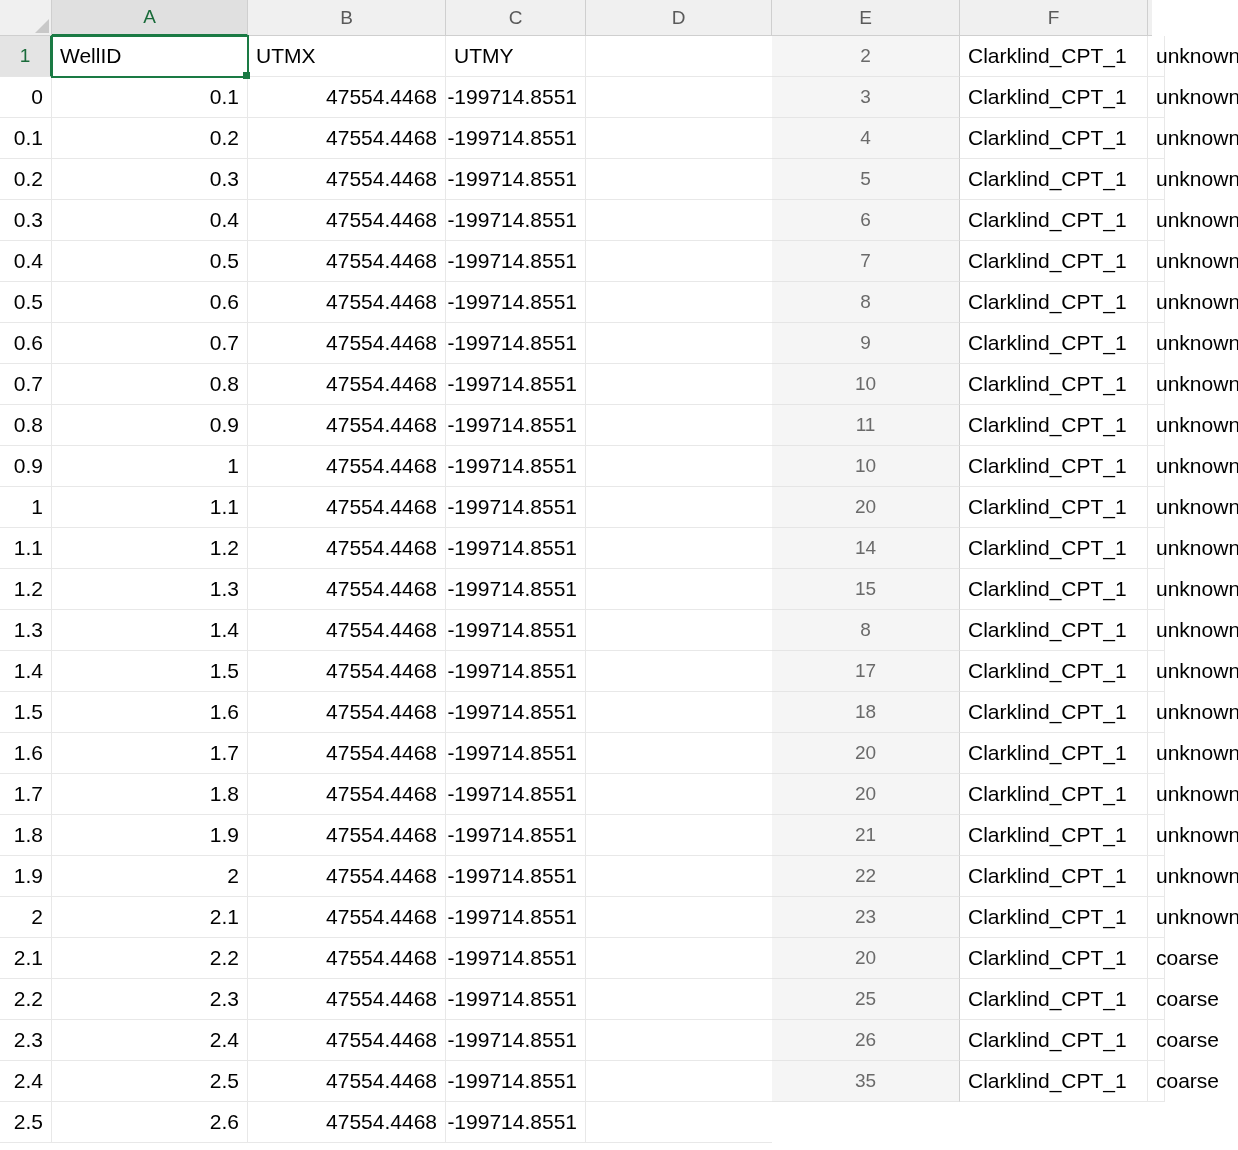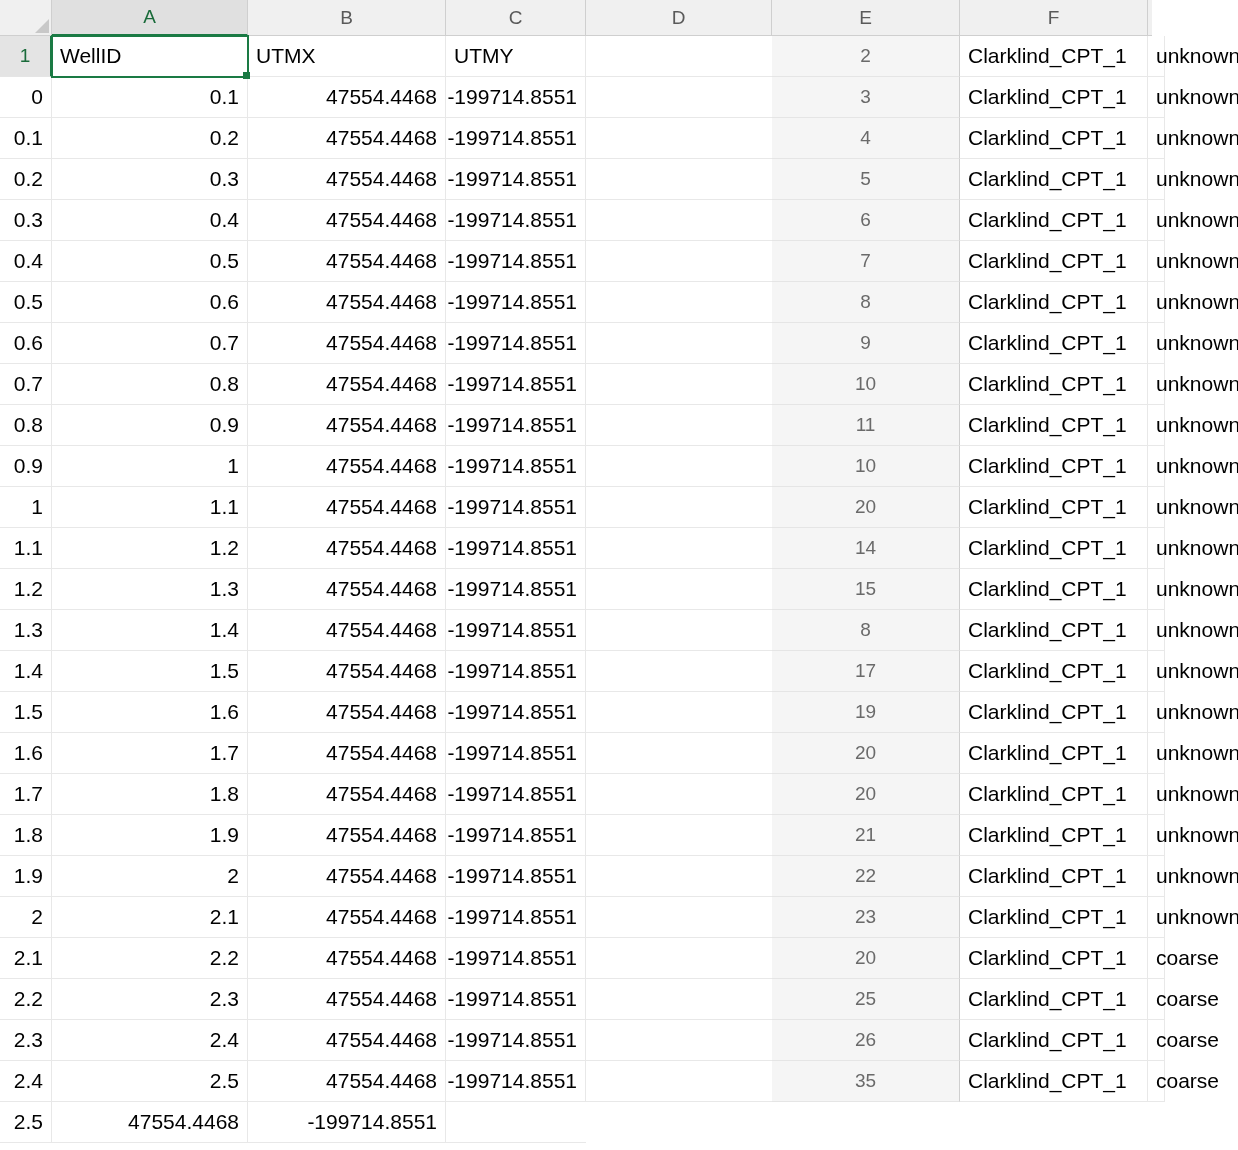--- a/index.html
+++ b/index.html
@@ -233,21 +233,21 @@
     <div class="cell num">-199714.8551</div>
     <div class="stub"></div>
     <div class="rowhdr">17</div>
     <div class="cell">Clarklind_CPT_1</div>
     <div class="cell">unknown</div>
     <div class="cell num">1.5</div>
     <div class="cell num">1.6</div>
     <div class="cell num">47554.4468</div>
     <div class="cell num">-199714.8551</div>
     <div class="stub"></div>
-    <div class="rowhdr">19</div>
+    <div class="rowhdr">18</div>
     <div class="cell">Clarklind_CPT_1</div>
     <div class="cell">unknown</div>
     <div class="cell num">1.6</div>
     <div class="cell num">1.7</div>
     <div class="cell num">47554.4468</div>
     <div class="cell num">-199714.8551</div>
     <div class="stub"></div>
     <div class="rowhdr">20</div>
     <div class="cell">Clarklind_CPT_1</div>
     <div class="cell">unknown</div>
@@ -309,16 +309,17 @@
     <div class="cell">coarse</div>
     <div class="cell num">2.4</div>
     <div class="cell num">2.5</div>
     <div class="cell num">47554.4468</div>
     <div class="cell num">-199714.8551</div>
     <div class="stub"></div>
     <div class="rowhdr">35</div>
     <div class="cell">Clarklind_CPT_1</div>
     <div class="cell">coarse</div>
     <div class="cell num">2.5</div>
+    <div class="cell num">2.6</div>
     <div class="cell num">47554.4468</div>
     <div class="cell num">-199714.8551</div>
     <div class="stub"></div>
   </div>
 
 </body></html>

